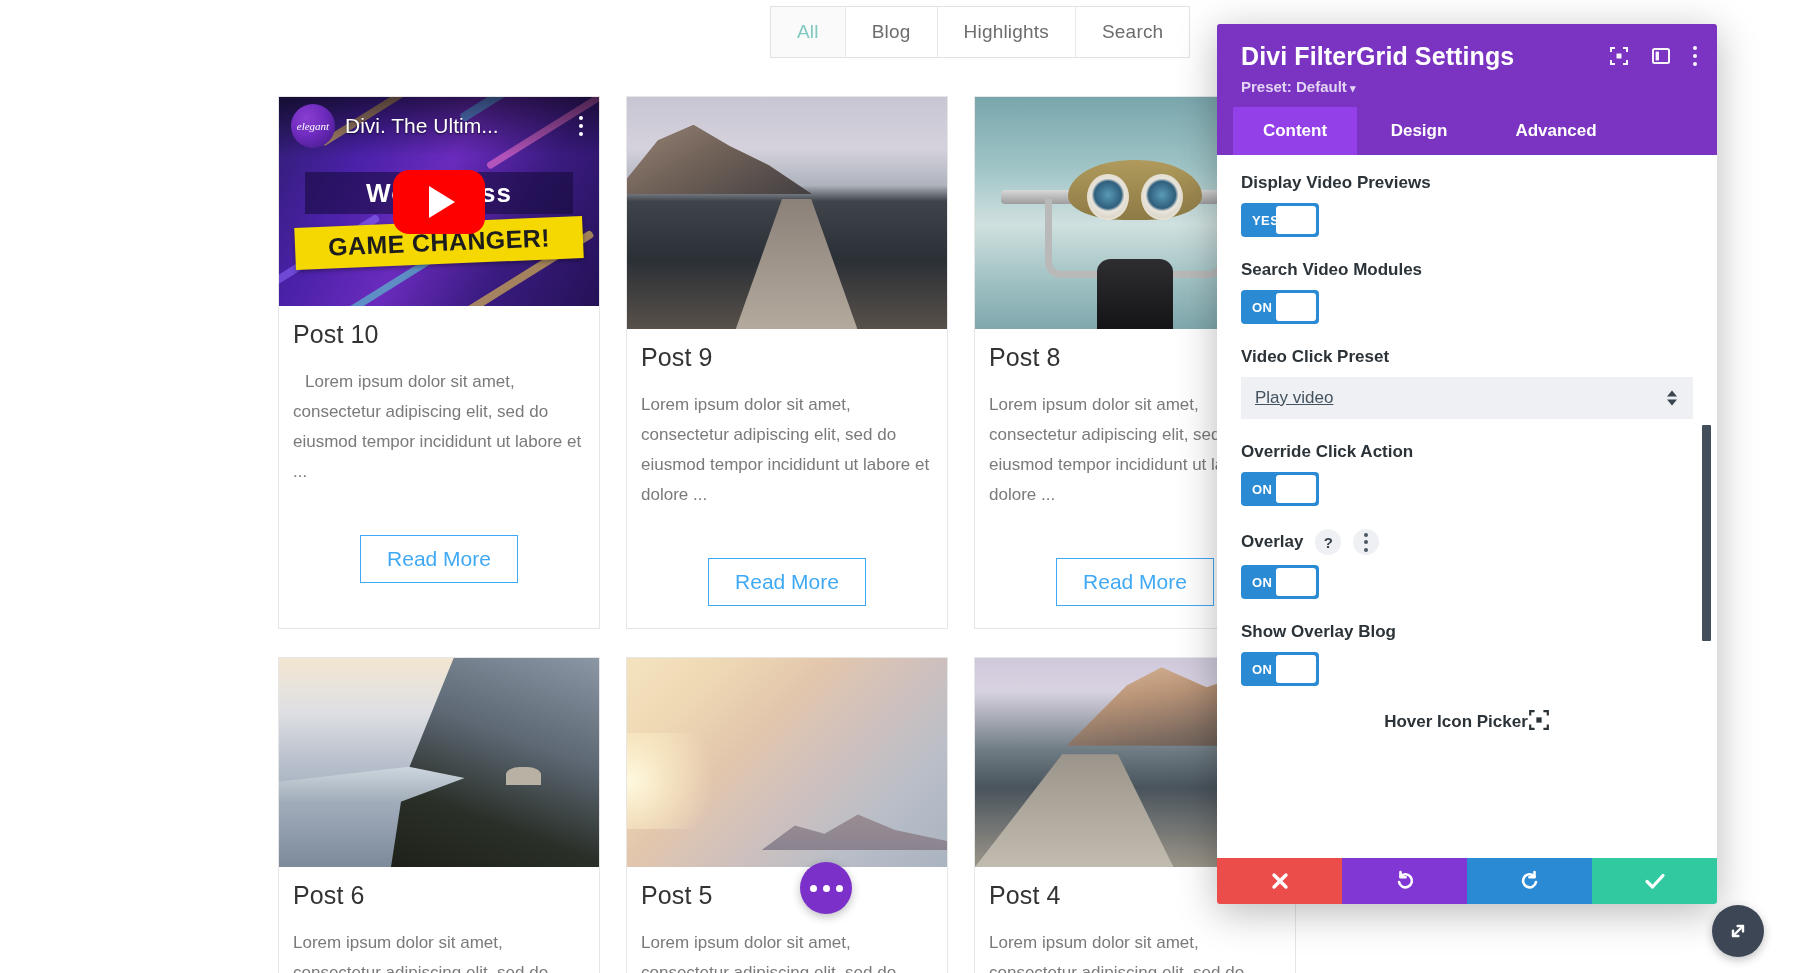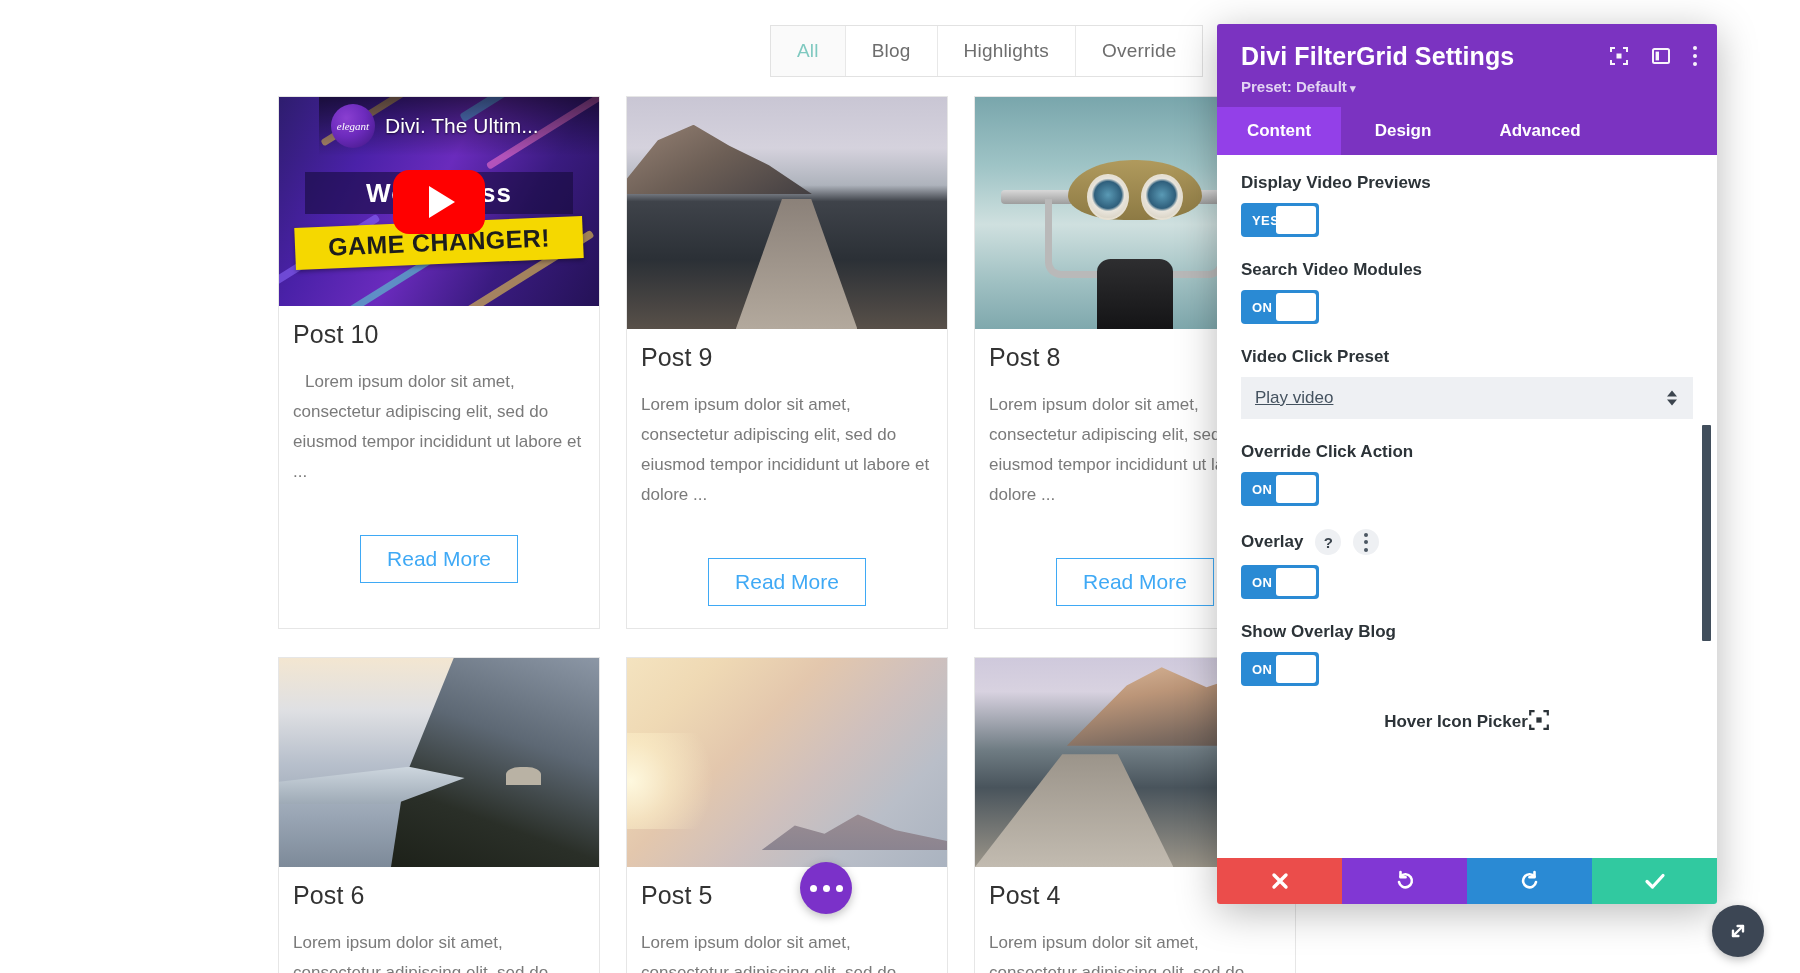--- a/index.html
+++ b/index.html
@@ -13,21 +13,21 @@
   
   .page-root {
     position: absolute; inset: 0;
     background: #fff;
     overflow: hidden;
   }
 
   
   .filter-bar {
     position: absolute;
-    left: 770px; top: 25px;
+    left: 770px; top: 6px;
     display: flex;
     border: 1px solid #e2e2e2;
     background: #fff;
   }
   .filter-tab {
     padding: 14px 26px;
     font-size: 19px;
     color: #6d6d6d;
     border-right: 1px solid #e8e8e8;
     background: #fff;
@@ -201,21 +201,20 @@
     transform: rotate(-2.4deg);
     display:flex; align-items:center; justify-content:center;
     color:#1d1d1d; font-weight:bold; font-size:25px; letter-spacing:.4px;
     box-shadow:0 2px 4px rgba(0,0,0,.35);
   }
   .vt-top {
     position:absolute; left:0; top:0; width:100%; height:28%;
     display:flex; align-items:center; gap:10px; padding:0 12px;
     background: linear-gradient(to bottom, rgba(0,0,0,.55), rgba(0,0,0,0));
     z-index:4;
-    margin-left:40px;
   }
   .vt-avatar {
     width:44px; height:44px; border-radius:50%; flex:0 0 auto;
     background: radial-gradient(circle at 35% 32%, #8a3fd1 0%, #6d2bbd 45%, #3e1680 100%);
     display:flex; align-items:center; justify-content:center;
     color:#fff; font-size:11px; font-style:italic; font-family:"Liberation Serif", serif;
   }
   .vt-title {
     color:#fff; font-size:21px; flex:1; white-space:nowrap; overflow:hidden;
     text-shadow:0 1px 2px rgba(0,0,0,.6);
@@ -265,21 +264,21 @@
     color:#e2d4f3; font-size:15px; font-weight:bold; margin-top:7px;
   }
   .modal-preset .caret { font-size:11px; }
   .header-icons {
     position:absolute; right:20px; top:22px; display:flex; align-items:center; gap:22px;
   }
   .hicon { cursor:pointer; opacity:.95; display:flex; align-items:center; }
   .kebab-v { display:flex;flex-direction:column;gap:4px;align-items:center; }
   .kebab-v i { width:4px;height:4px;border-radius:50%;background:#fff;display:block; }
 
-  .modal-tabs { display:flex; background:#7B33C1; }
+  .modal-tabs { display:flex; background:#7B33C1;padding-left:16px; }
   .mtab {
     padding:14px 0; width:124px; text-align:center;
     color:#fff; font-size:17px; font-weight:bold; cursor:pointer;
   }
   .mtab.active { background:#9340E8; }
   .mtab.wide { width:150px; }
 
   .modal-body {
     flex:1; overflow:hidden; position:relative; background:#fff;
     padding: 18px 24px 0 24px;
@@ -367,21 +366,21 @@
 </style>
 </head>
 <body>
 
 <div class="page-root">
 
   <div class="filter-bar">
     <div class="filter-tab active">All</div>
     <div class="filter-tab">Blog</div>
     <div class="filter-tab">Highlights</div>
-    <div class="filter-tab">Override</div>
+    <div class="filter-tab">Search</div>
   </div>
 
   <div class="grid">
 
     <div class="card">
       <div class="card-media">
         <div class="video-thumb">
           <div class="vt-stripes">
             <i style="left:-10%;top:-14%;width:34%;height:9px;background:#d06be0;"></i>
             <i style="left:10%;top:2%;width:46%;height:7px;background:#ffd94a;"></i>

